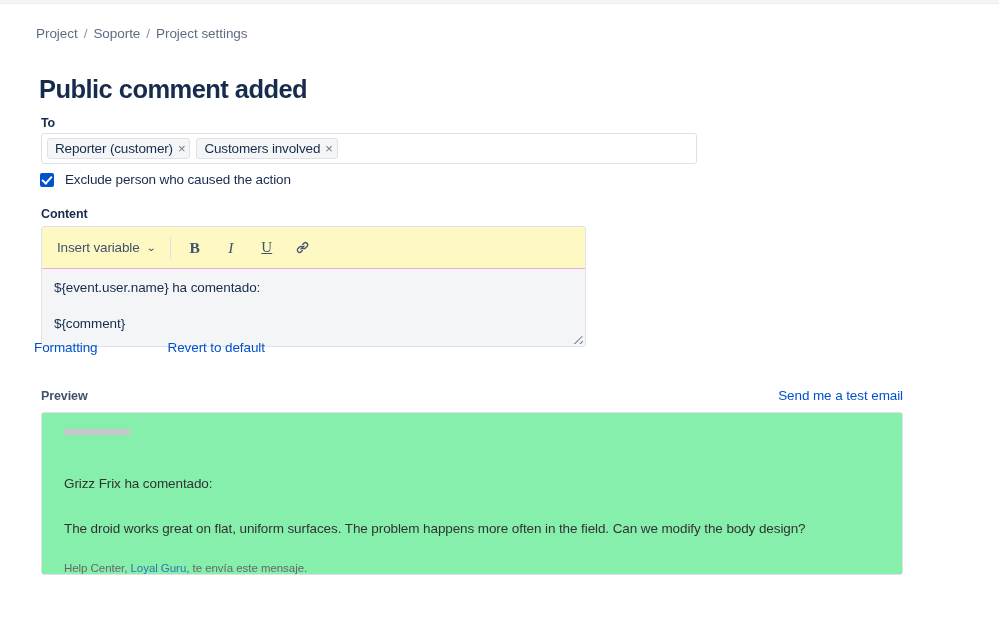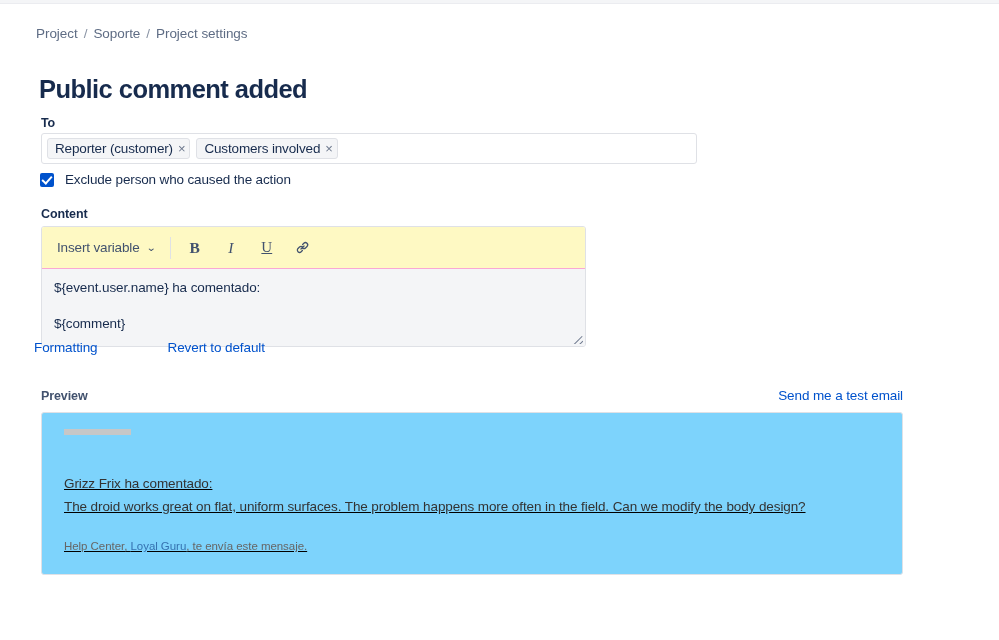--- a/index.html
+++ b/index.html
@@ -267,42 +267,41 @@
     letter-spacing: -0.1px;
   }
 
   
   .preview-box {
     position: absolute;
     left: 41px;
     top: 408px;
     width: 862px;
     height: 163px;
-    background: #7dd3fc;
+    background: #86efac;
     border: 1px solid #dfe1e6;
     border-radius: 3px;
     padding: 12px 14px;
     overflow: hidden;
-    text-decoration: underline;
   }
   .logo-placeholder {
     width: 67px;
     height: 6px;
     background: #c7c7c7;
     margin: 4px 0 0 8px;
   }
   .pv-greeting {
     margin: 41px 0 0 8px;
     font-size: 13.5px;
     color: #333333;
     font-family: "Liberation Sans", sans-serif;
     letter-spacing: -0.1px;
   }
   .pv-body {
-    margin: 8px 0 0 8px;
+    margin: 30px 0 0 8px;
     font-size: 13.5px;
     color: #333333;
     letter-spacing: -0.1px;
   }
   .pv-footer {
     margin: 26px 0 0 8px;
     font-size: 11.5px;
     color: #666666;
     letter-spacing: -0.05px;
   }

